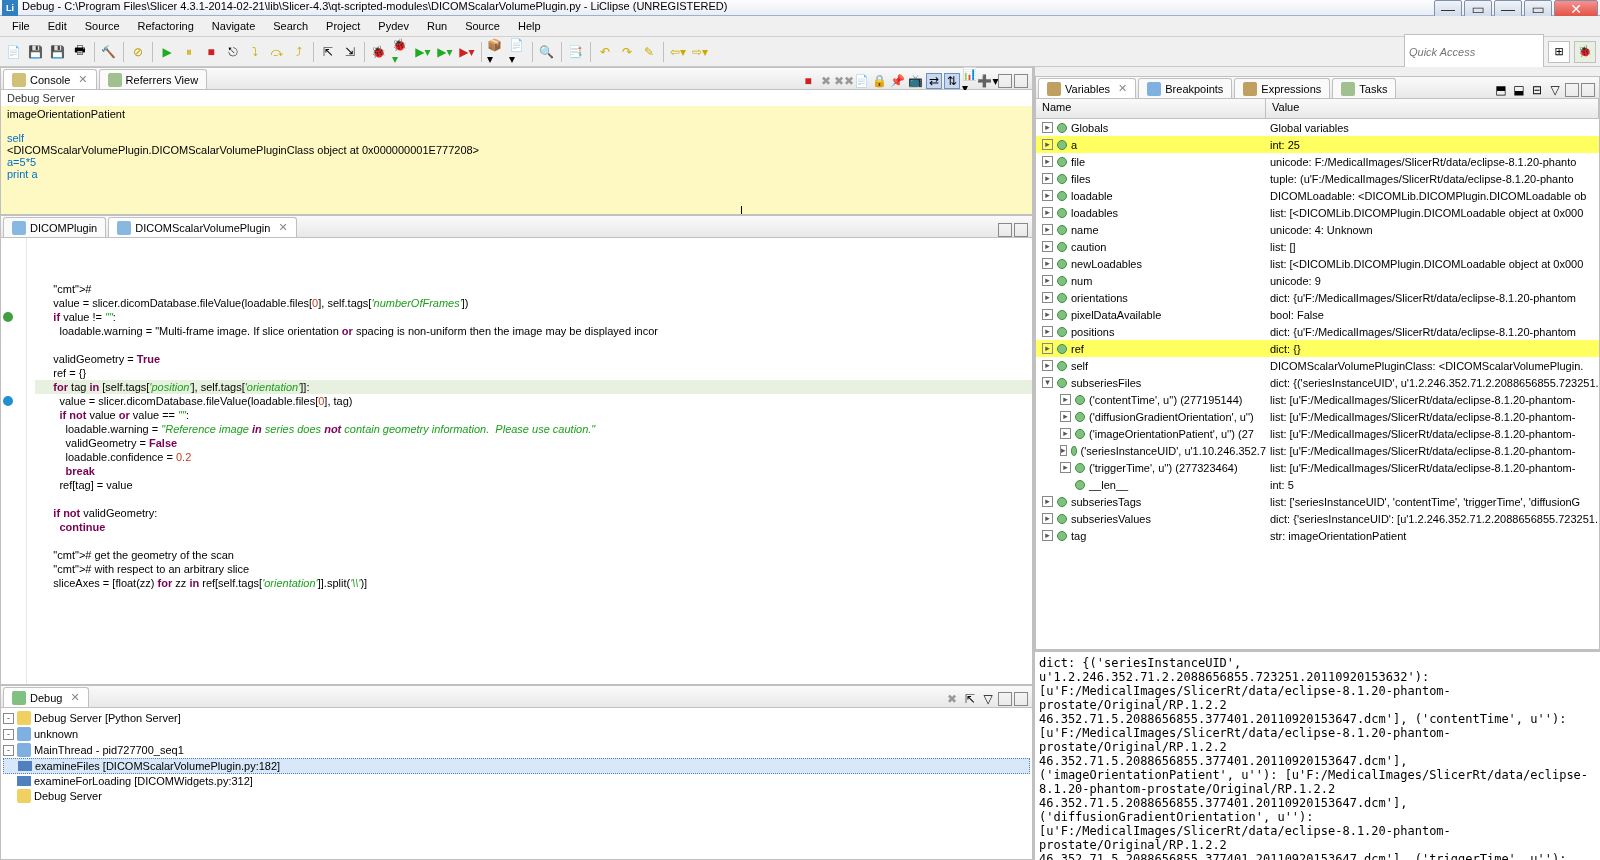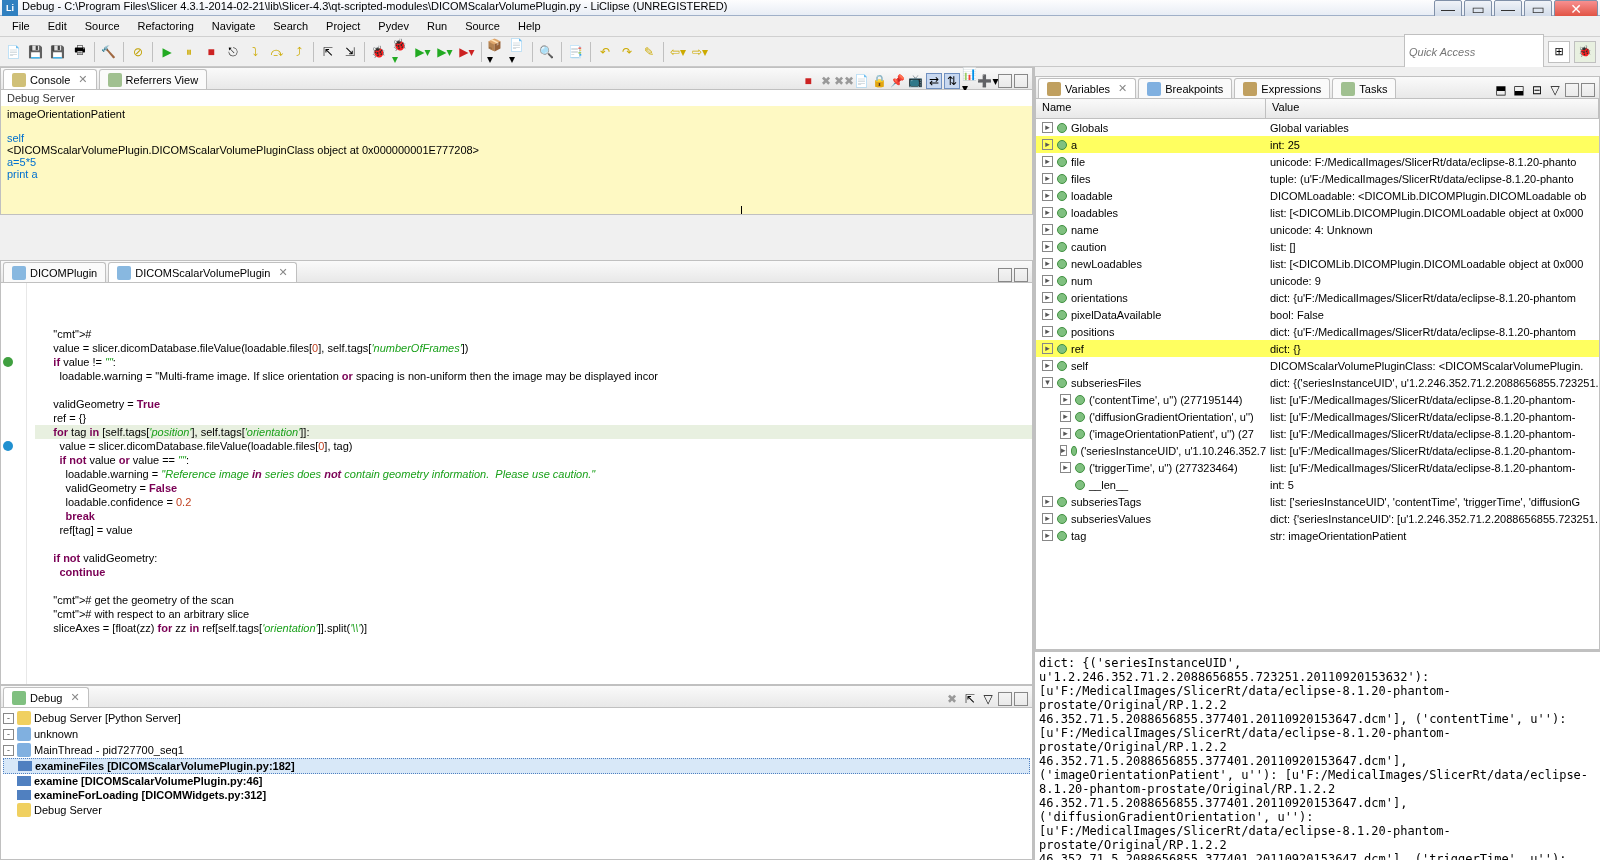--- a/index.html
+++ b/index.html
@@ -30,37 +30,37 @@
 .tabtools { margin-left:auto; display:flex; gap:2px; padding-right:2px; align-items:center;}
 .tabtools .sq { width:14px;height:14px;border:1px solid #888;display:inline-block;}
 .consolepanel { height:148px; }
 .consoletools { display:flex; gap:2px; align-items:center;}
 .ctoolicon { width:16px;height:16px; font-size:12px; display:inline-flex;align-items:center;justify-content:center;}
 .console-sub { padding:2px 6px; color:#333; background:#fff;}
 .console-body { flex:1; overflow:auto; padding:2px 6px; font-family:Consolas,monospace; font-size:12px; background:#fef9c3; position:relative;}
 .console-body .out { color:#000; }
 .console-body .in { color:#0070d0; }
 .cursor { position:absolute; width:1px; height:16px; background:#000; }
-.editorpanel { flex:1;margin-top:45px; }
+.editorpanel { flex:1; }
 .editor-body { flex:1; overflow:auto; font-family:Consolas,monospace; font-size:12px; background:#fff; position:relative; white-space:pre; padding:2px 0 2px 34px; line-height:14px;}
 .gutter { position:absolute; left:0; top:0; width:26px; height:100%; background:#fff; border-right:1px solid #e8e8e8;}
 .bpline { position:absolute; left:-34px; width:34px; height:14px; }
 .bpdot { position:absolute; left:2px; top:2px; width:10px;height:10px; border-radius:50%; background:#2090d0;}
 .hl { background:#e8f0e0; display:block; width:100%;}
 .kw { color:#7a0055; font-weight:bold;}
 .str { color:#1aa01a; font-style:italic;}
 .num { color:#c04020;}
 .self { color:#000;}
 .debugpanel { height:175px;}
 .debug-body { flex:1; overflow:auto; background:#fff; padding:2px;}
 .tree { list-style:none; }
 .tree li { padding:1px 0 1px 0; display:flex; align-items:center; gap:3px;}
 .tree .tw { width:11px;height:11px; border:1px solid #888; font-size:9px; line-height:9px; text-align:center; font-family:monospace; color:#555;}
 .tree .tw.blank { border:none;}
-.indent1 { padding-left:16px;} .indent2 { padding-left:32px;} .indent3 { padding-left:48px;font-weight:bold;}
+.indent1 { padding-left:16px;} .indent2 { padding-left:32px;} .indent3 { padding-left:48px;}
 .stackic { width:14px;height:14px; background:#f0d060; border-radius:2px;}
 .threadic { width:14px;height:14px; background:#80b0e0; border-radius:2px;}
 .frameic { width:14px;height:10px; background:#5080c0;}
 .selrow { background:#d8e8f8; border:1px dotted #5080c0;}
 .varspanel { flex:1; min-height:0;margin-top:9px;}
 .varheader { height:20px; background:linear-gradient(#fafafa,#e8e8e8); display:flex; border-bottom:1px solid #c0c0c0;}
 .varheader div { padding:2px 6px; border-right:1px solid #c0c0c0;}
 .varheader .namec { width:230px;} .varheader .valc { flex:1;}
 .vartree { flex:1; overflow:auto; background:#fff;}
 .varrow { display:flex; align-items:center; height:17px; }
@@ -244,25 +244,20 @@
               <span>MainThread - pid727700_seq1</span>
             </li>
             <li class="indent3 selrow">
               <span class="tw blank"></span>
               <span class="frameic"></span>
               <span>examineFiles [DICOMScalarVolumePlugin.py:182]</span>
             </li>
             <li class="indent3">
               <span class="tw blank"></span>
               <span class="frameic"></span>
-              <span>examine [DICOMScalarVolumePlugin.py:46]</span>
-            </li>
-            <li class="indent3">
-              <span class="tw blank"></span>
-              <span class="frameic"></span>
               <span>examineForLoading [DICOMWidgets.py:312]</span>
             </li>
             <li class="indent0">
               <span class="tw blank"></span>
               <span class="stackic"></span>
               <span>Debug Server</span>
             </li>
           </ul>
         </div>
     </div>

